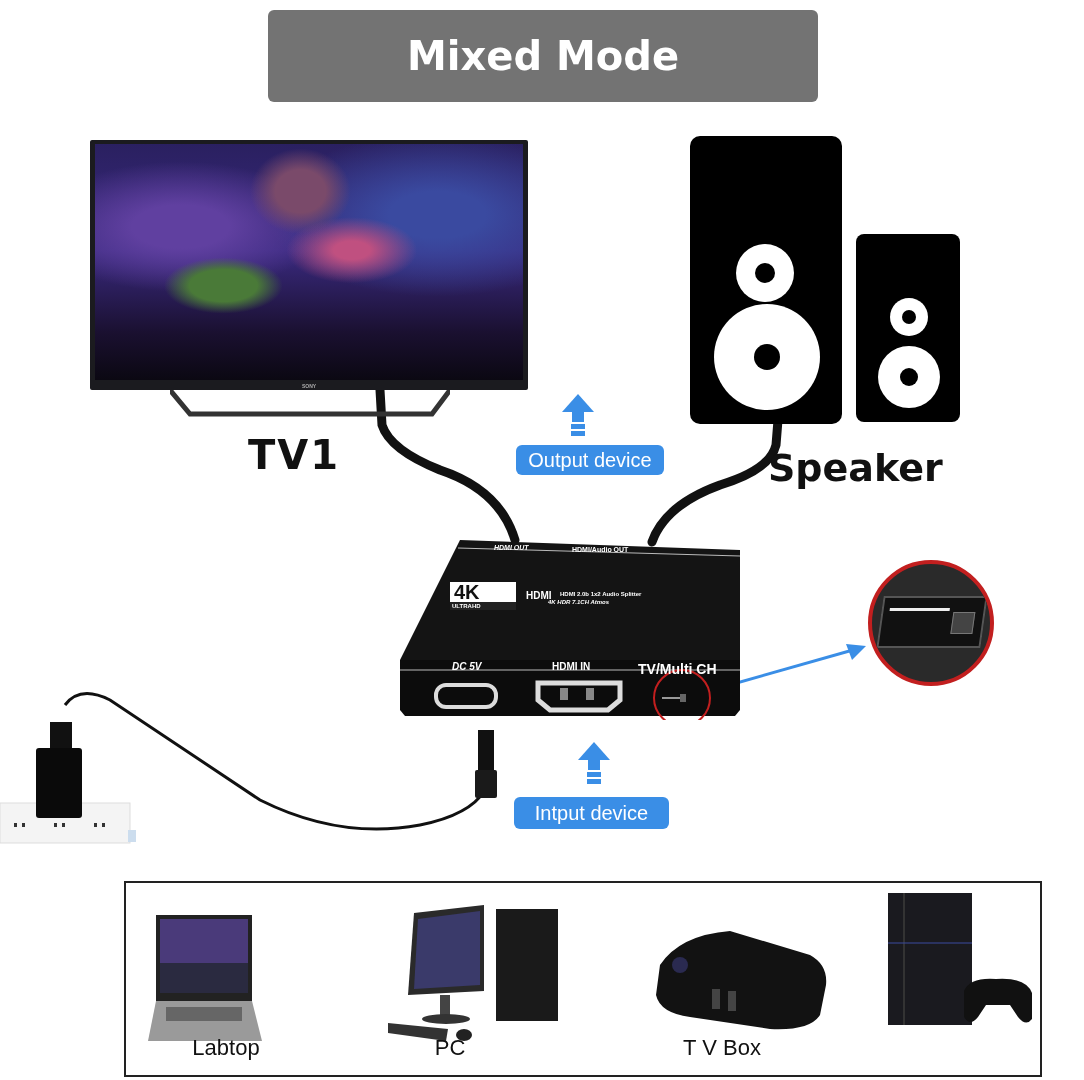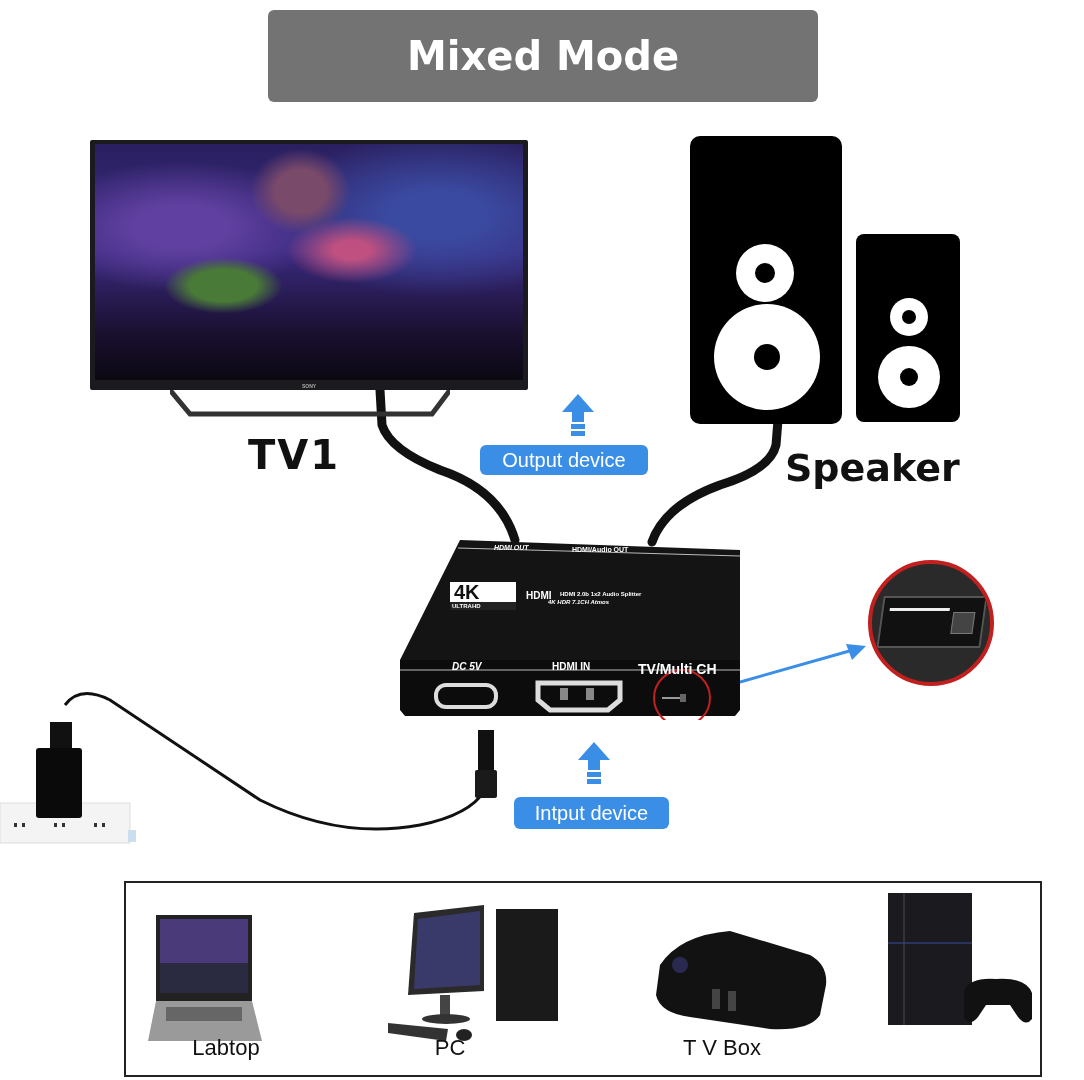--- a/index.html
+++ b/index.html
@@ -15,23 +15,23 @@
                radial-gradient(ellipse at 20% 35%, #6040a0 0 10%, transparent 30%),
                radial-gradient(ellipse at 80% 30%, #3a4aa0 0 10%, transparent 35%),
                linear-gradient(180deg,#2a2060 0%,#3a2a80 45%,#1a1030 80%,#0b0812 100%);}
   .tv-brand{position:absolute;left:0;right:0;bottom:1px;text-align:center;color:#aaa;font-size:5px;font-weight:bold;}
   .tv-stand{left:170px;top:390px;width:280px;height:30px;}
   .tv-label{left:248px;top:432px;font-size:40px;font-weight:bold;color:#111;font-family:"DejaVu Sans",sans-serif;letter-spacing:2px;}
   .spk-big{left:690px;top:136px;width:152px;height:288px;background:#000;border-radius:10px;}
   .spk-small{left:856px;top:234px;width:104px;height:188px;background:#000;border-radius:8px;}
   .ring{position:absolute;border-radius:50%;background:#fff;display:flex;align-items:center;justify-content:center;}
   .ring i{display:block;border-radius:50%;background:#000;}
-  .spk-label{left:785px;top:446px;font-size:38px;font-weight:bold;color:#111;font-family:"DejaVu Sans",sans-serif;}
+  .spk-label{left:768px;top:446px;font-size:38px;font-weight:bold;color:#111;font-family:"DejaVu Sans",sans-serif;}
   .pill{background:#3a8ee6;color:#fff;border-radius:6px;font-size:20px;display:flex;align-items:center;justify-content:center;}
-  .out-pill{left:480px;top:445px;width:168px;height:30px;}
+  .out-pill{left:516px;top:445px;width:148px;height:30px;}
   .in-pill{left:514px;top:797px;width:155px;height:32px;}
   .arrow{display:flex;flex-direction:column;align-items:center;}
   .arrow .head{width:0;height:0;border-left:16px solid transparent;border-right:16px solid transparent;border-bottom:18px solid #3a8ee6;}
   .arrow .bar{width:14px;height:5px;background:#3a8ee6;margin-top:2px;}
   .device{left:400px;top:540px;width:340px;height:180px;}
   .zoom-circle{left:868px;top:560px;width:126px;height:126px;border-radius:50%;background:#2a2a2a;border:4px solid #c21f1f;box-sizing:border-box;overflow:hidden;}
   .zc-port{position:absolute;left:8px;top:32px;width:100px;height:48px;background:#111;border:2px solid #555;transform:skewX(-8deg);}
   .zc-slot{position:absolute;left:6px;top:10px;width:60px;height:3px;background:#eee;}
   .zc-sw{position:absolute;left:70px;top:14px;width:20px;height:20px;background:#444;border:1px solid #777;}
   .charger{left:0;top:690px;width:160px;height:160px;}

